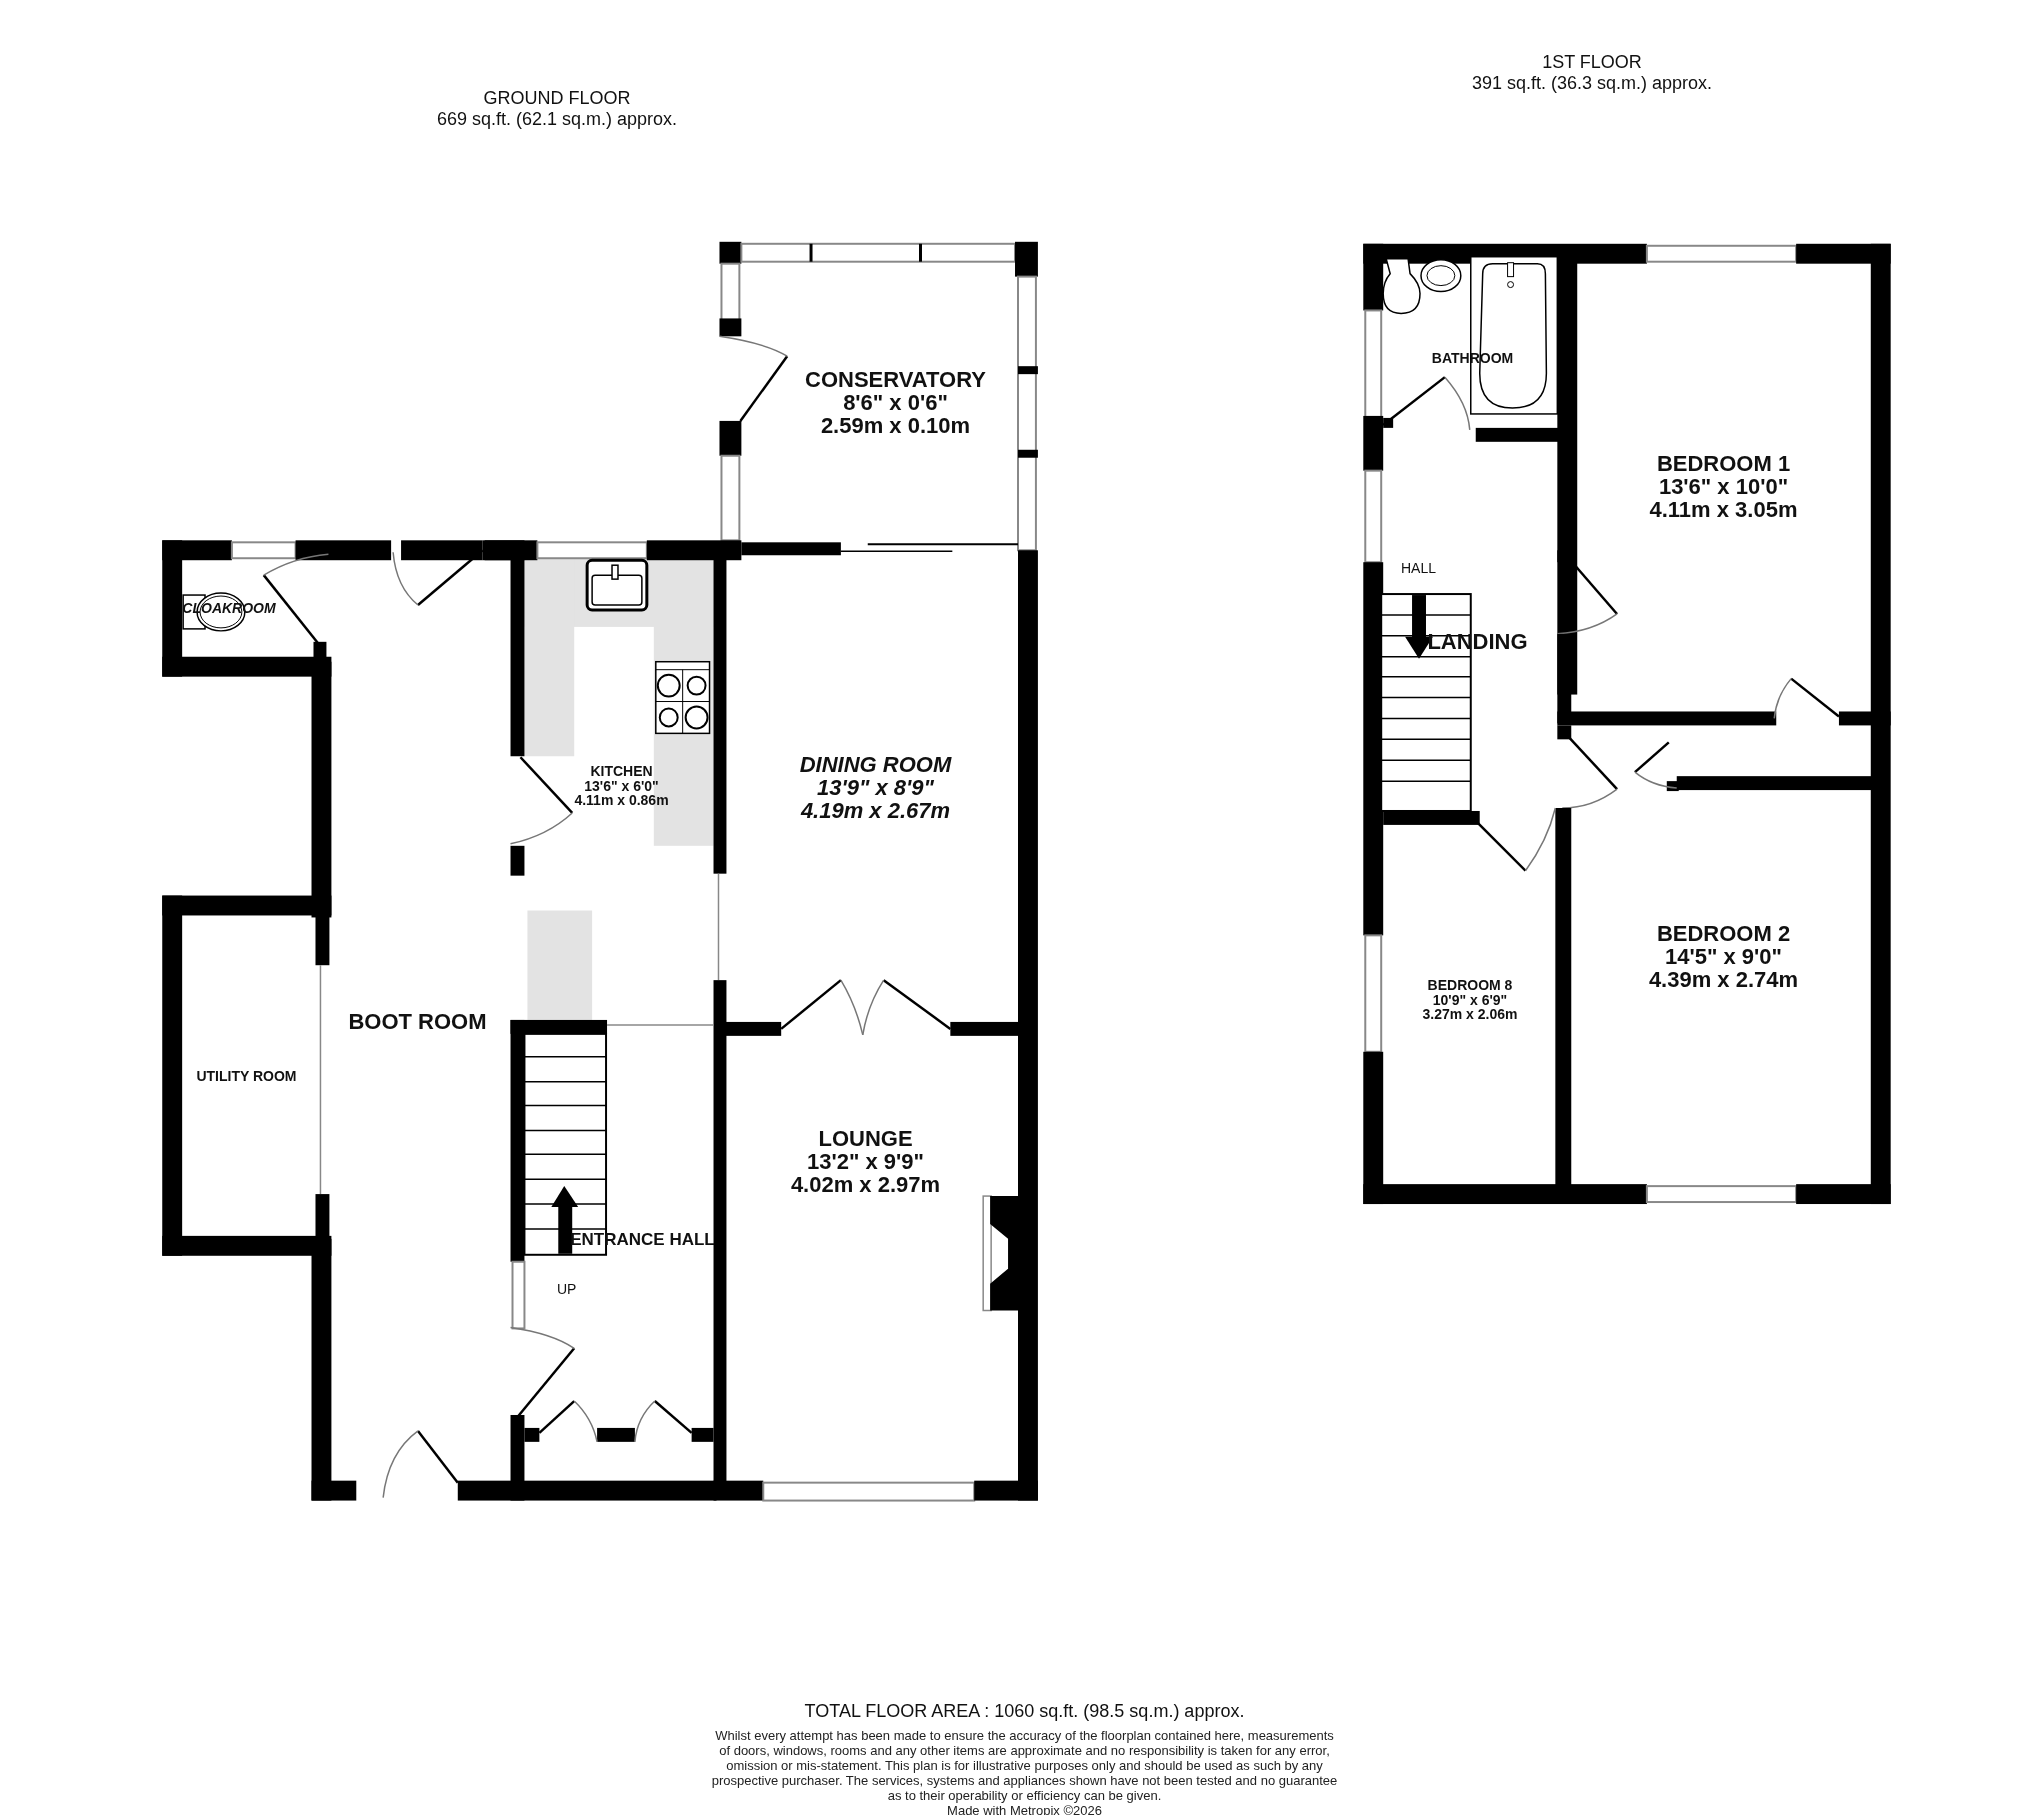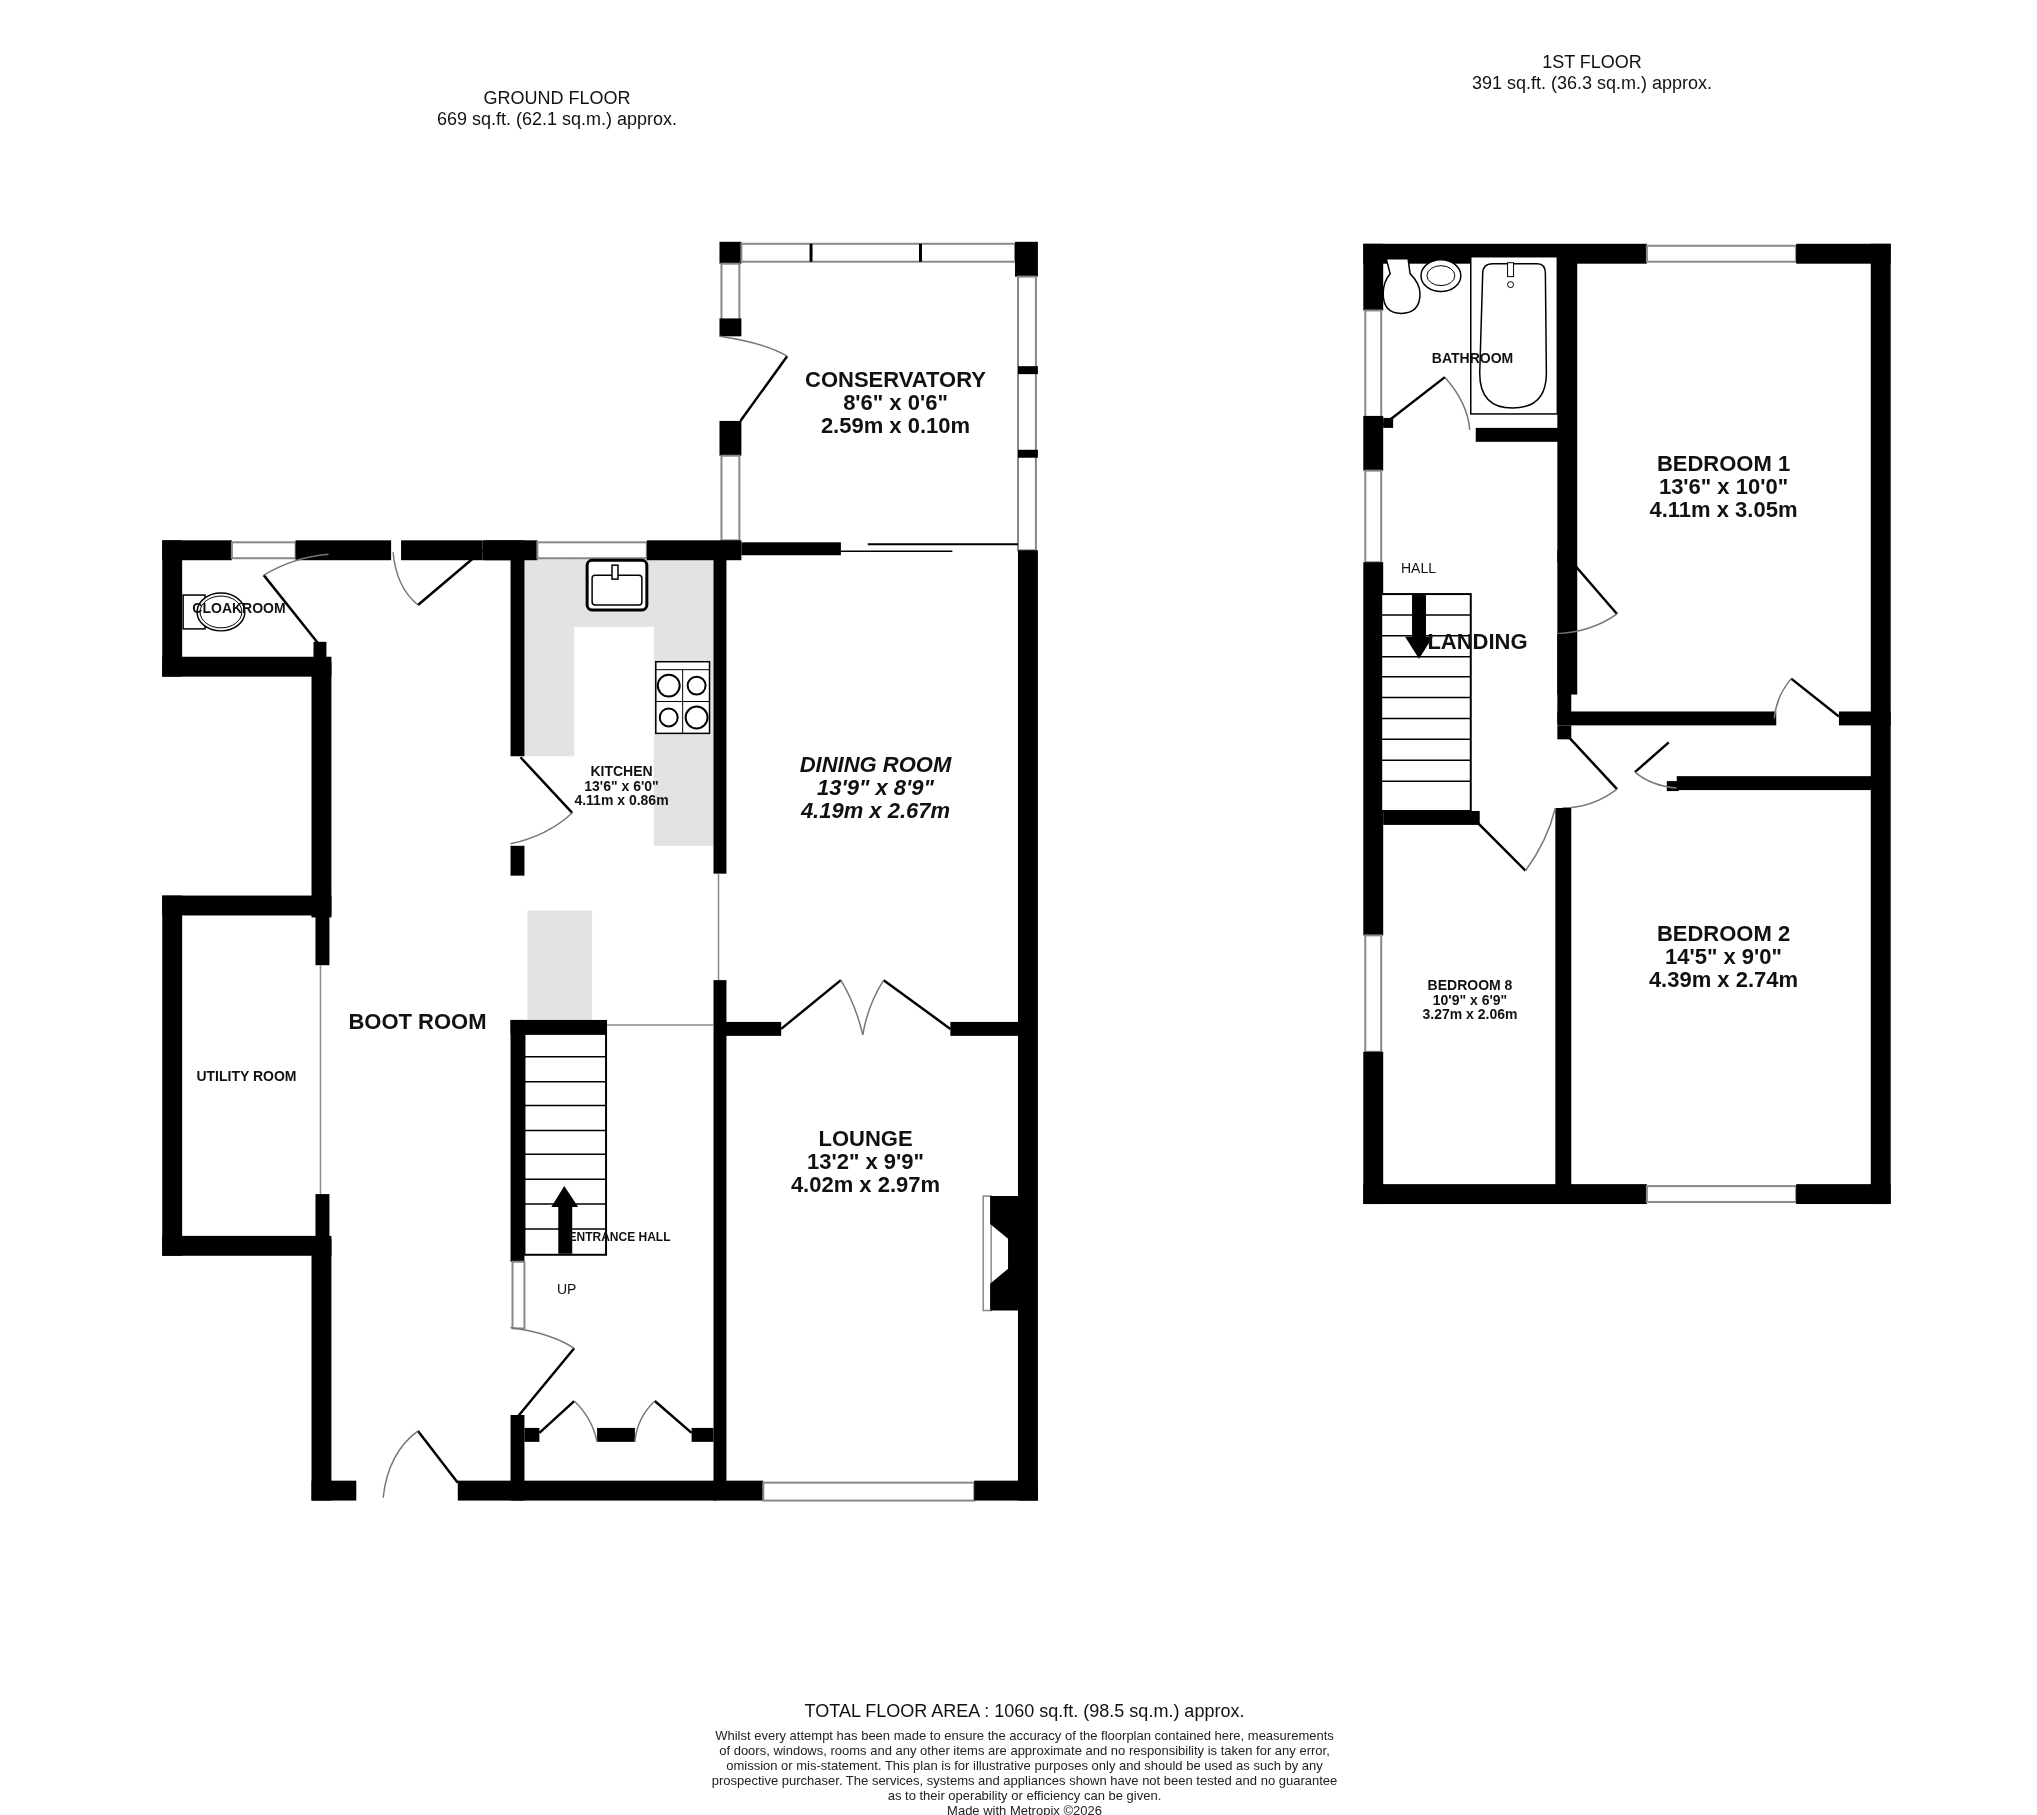--- a/index.html
+++ b/index.html
@@ -9,21 +9,21 @@
   svg{position:absolute;left:0;top:0;}
   .wall{fill:#000;}
   .win{fill:#fff;stroke:#888;stroke-width:2;}
   .thin{stroke:#000;stroke-width:2.5;fill:none;}
   .arc{stroke:#777;stroke-width:1.5;fill:none;}
   .counter{fill:#e3e3e3;}
   .label{position:absolute;text-align:center;font-weight:bold;white-space:nowrap;line-height:1.05;}
   .label .name{display:block;}
   .label .dim{display:block;}
   .lg{font-size:22px;}
-  .md{font-size:12px;}
+  .md{font-size:17px;padding-left:23px;}
   .sm{font-size:14px;}
   .plain{position:absolute;font-size:14px;white-space:nowrap;}
   .footer{position:absolute;left:557px;width:935px;top:1701px;text-align:center;font-family:"Liberation Sans",sans-serif;}
   .footer .total{font-size:18px;margin-bottom:6px;}
   .footer .disc{font-size:13px;line-height:15px;color:#222;}
 </style>
 </head>
 <body>
 
 <div class="floor-title" style="left:398px;top:52px;width:318px;margin-top:36px;">
@@ -267,21 +267,21 @@
   <span class="name">LOUNGE</span>
   <span class="dim">13'2"  x 9'9"</span>
   <span class="dim">4.02m  x 2.97m</span>
 </div>
 <div class="label lg" style="left:328px;top:1010px;width:179px;">
   <span class="name">BOOT ROOM</span>
 </div>
 <div class="label sm" style="left:182px;top:1069px;width:129px;">
   <span class="name">UTILITY ROOM</span>
 </div>
-<div class="label sm" style="left:189px;top:601px;width:100px;">
+<div class="label sm" style="left:179px;top:601px;width:100px;font-style:italic;">
   <span class="name">CLOAKROOM</span>
 </div>
 <div class="label md" style="left:525px;top:1231px;width:189px;">
   <span class="name">ENTRANCE HALL</span>
 </div>
 <div class="plain" style="left:557px;top:1281px;">UP</div>
 
 <div class="label sm" style="left:1393px;top:351px;width:159px;">
   <span class="name">BATHROOM</span>
 </div>

